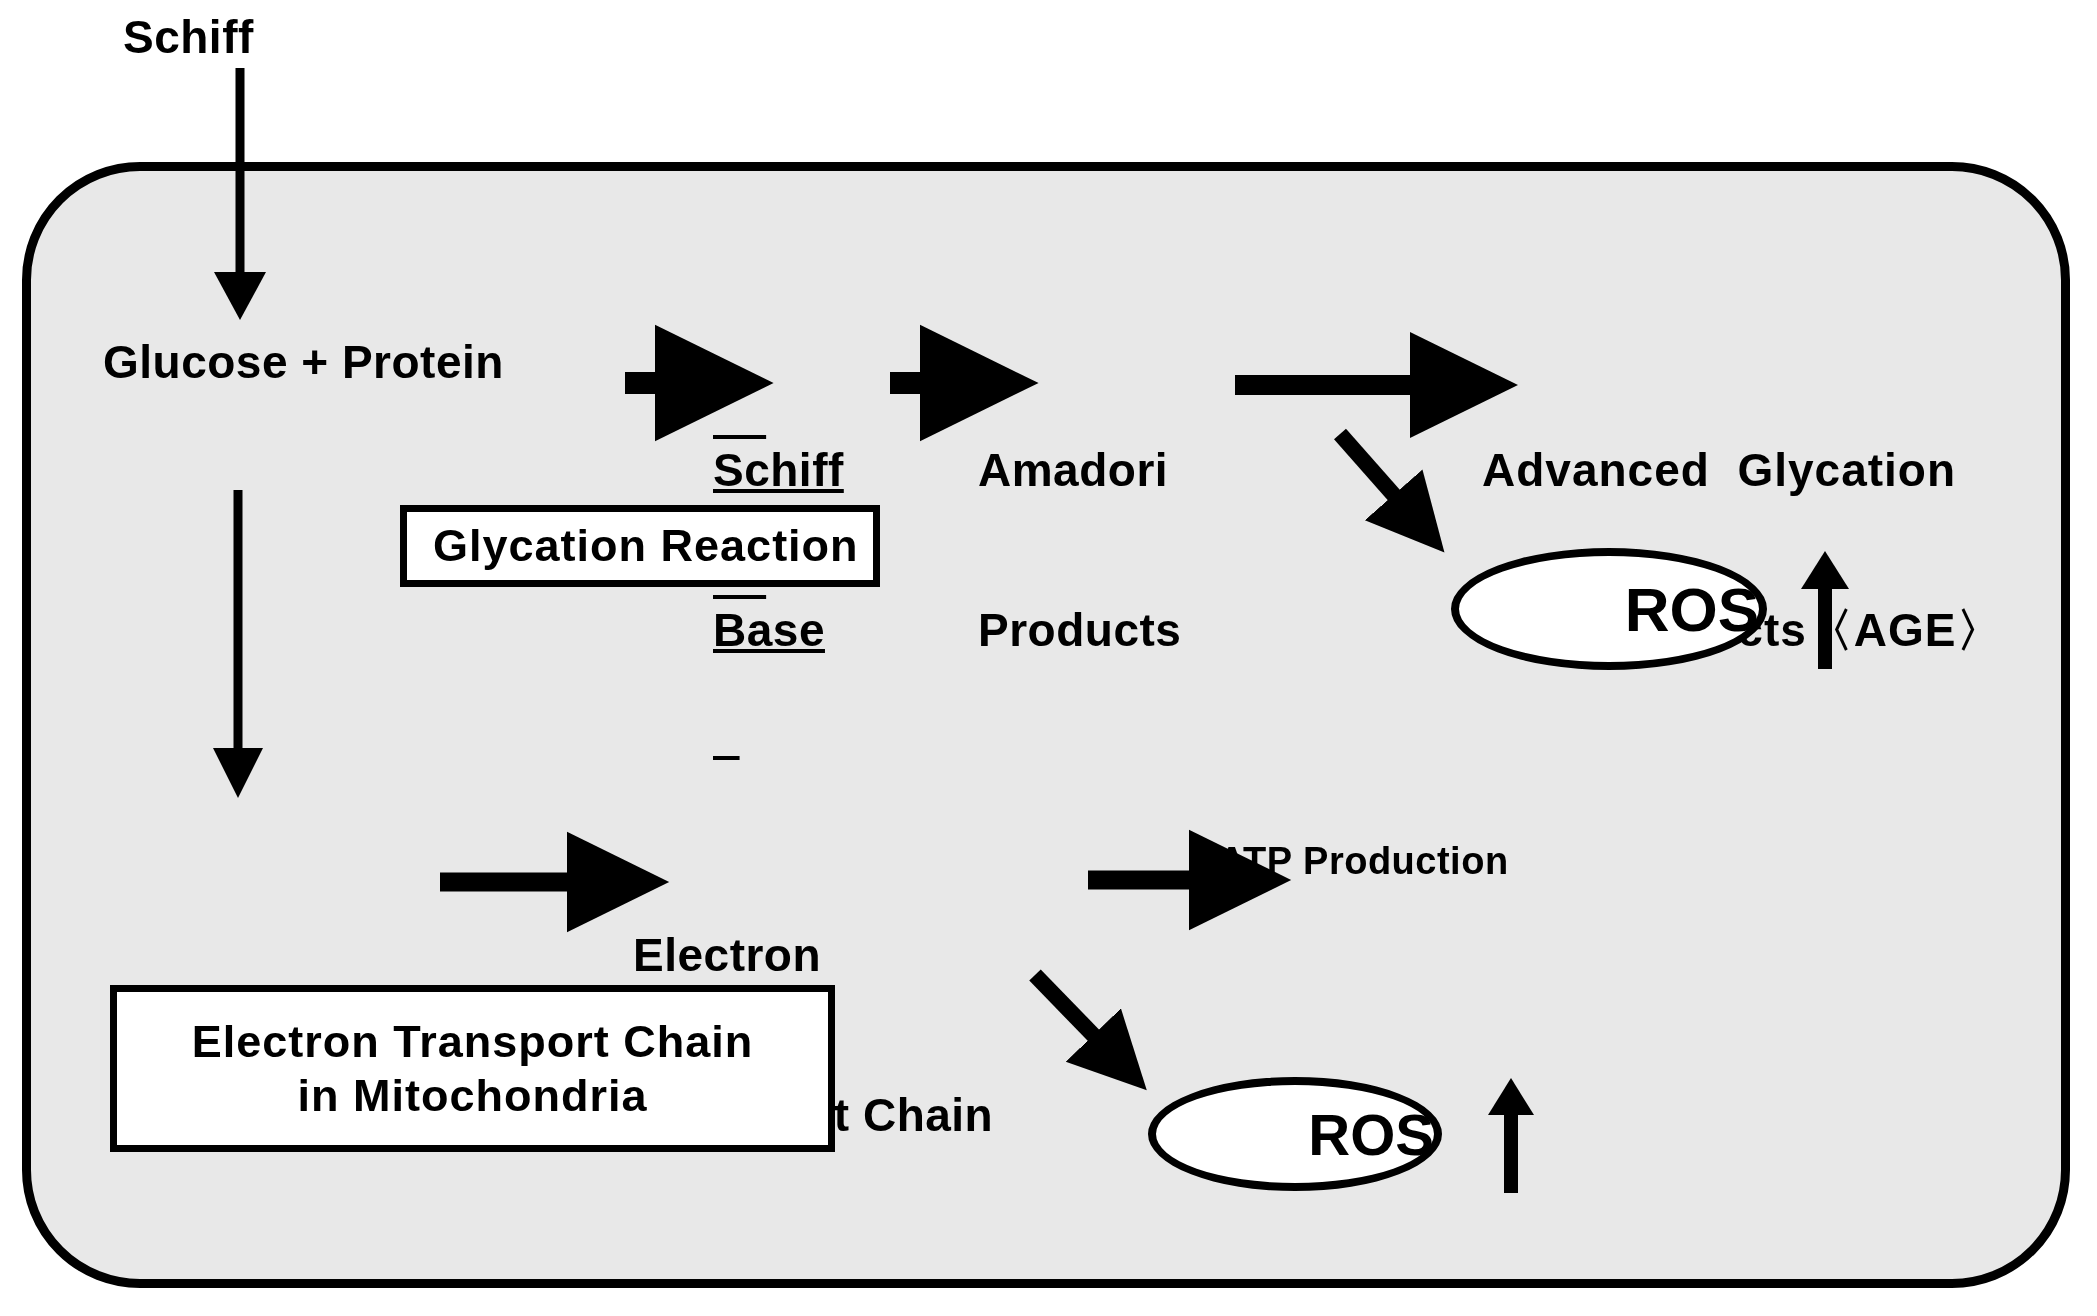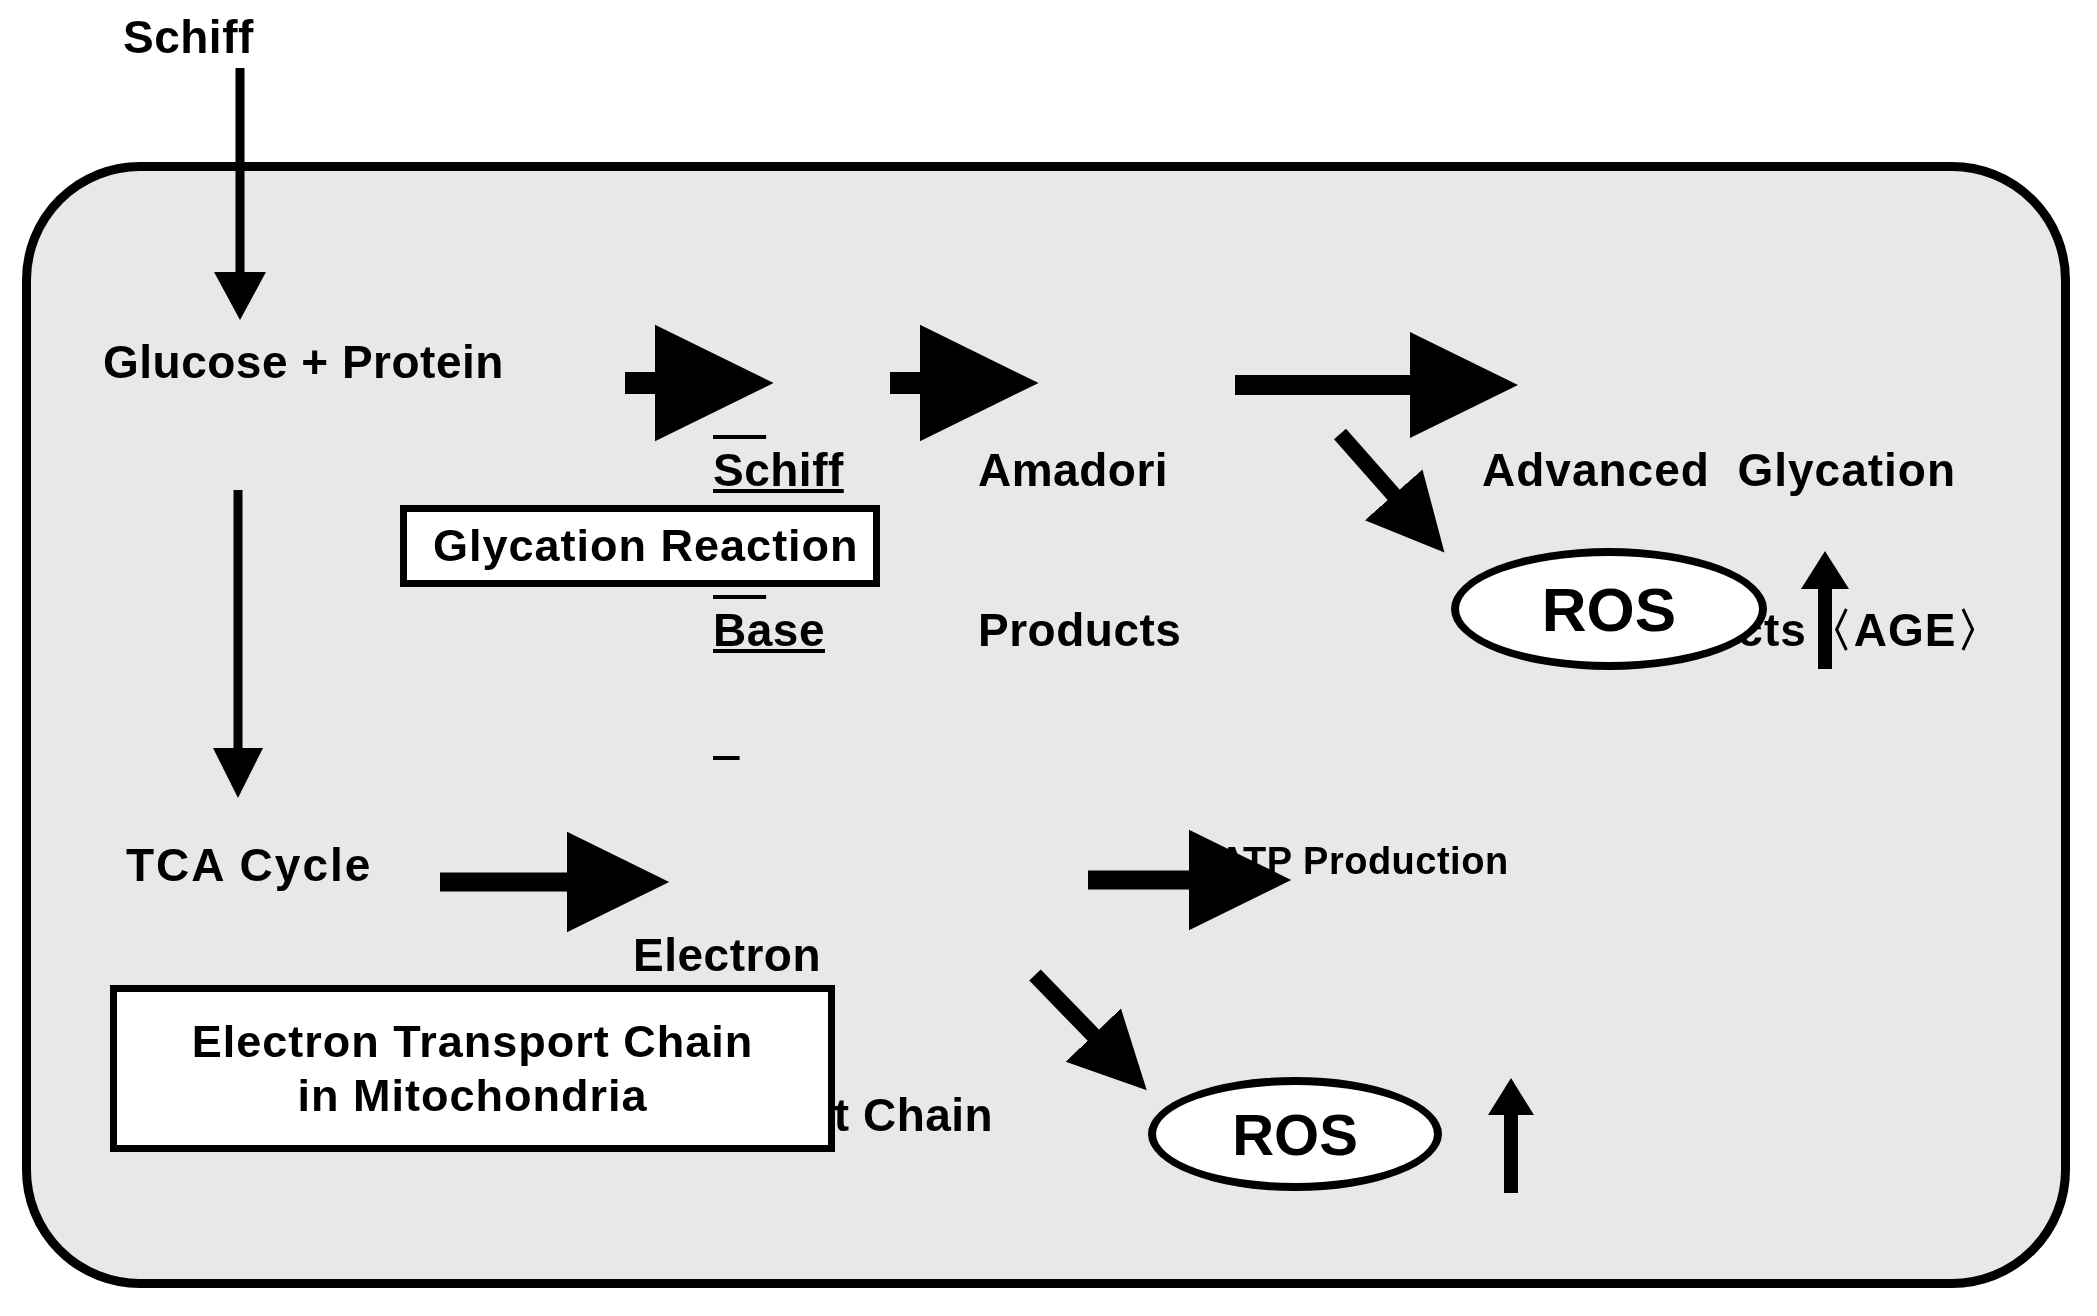--- a/index.html
+++ b/index.html
@@ -130,21 +130,21 @@
 
   
   .ros-oval {
     position: absolute;
     background: #ffffff;
     border: 8px solid #000000;
     border-radius: 50%;
     box-sizing: border-box;
     display: flex;
     align-items: center;
-    justify-content: center;
+    justify-content: flex-end;
     color: #000000;
     font-weight: bold;
     z-index: 6;
   }
   .ros-top {
     left: 1451px;
     top: 548px;
     width: 316px;
     height: 122px;
     font-size: 62px;
@@ -246,21 +246,20 @@
   <div class="node lbl-amadori">
     <div>Amadori</div>
     <div>Products</div>
   </div>
 
   <div class="node lbl-age">
     <div>Advanced  Glycation</div>
     <div>End  Products〈AGE〉</div>
   </div>
 
-  <div class="node lbl-tca">TCA Cycle</div>
 
   <div class="node lbl-etc">
     <div>Electron</div>
     <div>Transport Chain</div>
   </div>
 
   <div class="node lbl-atp">ATP Production</div>
 
   <div class="caption-box box-glycation">
     <span>Glycation  Reaction</span>

